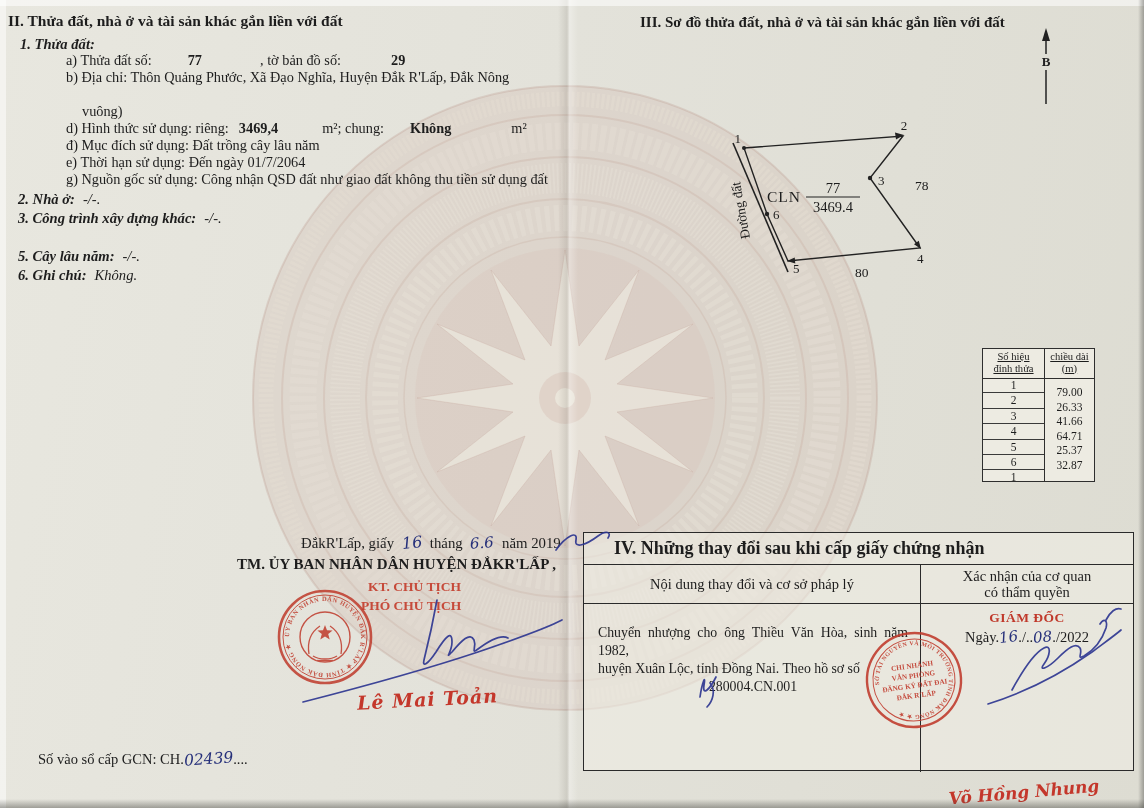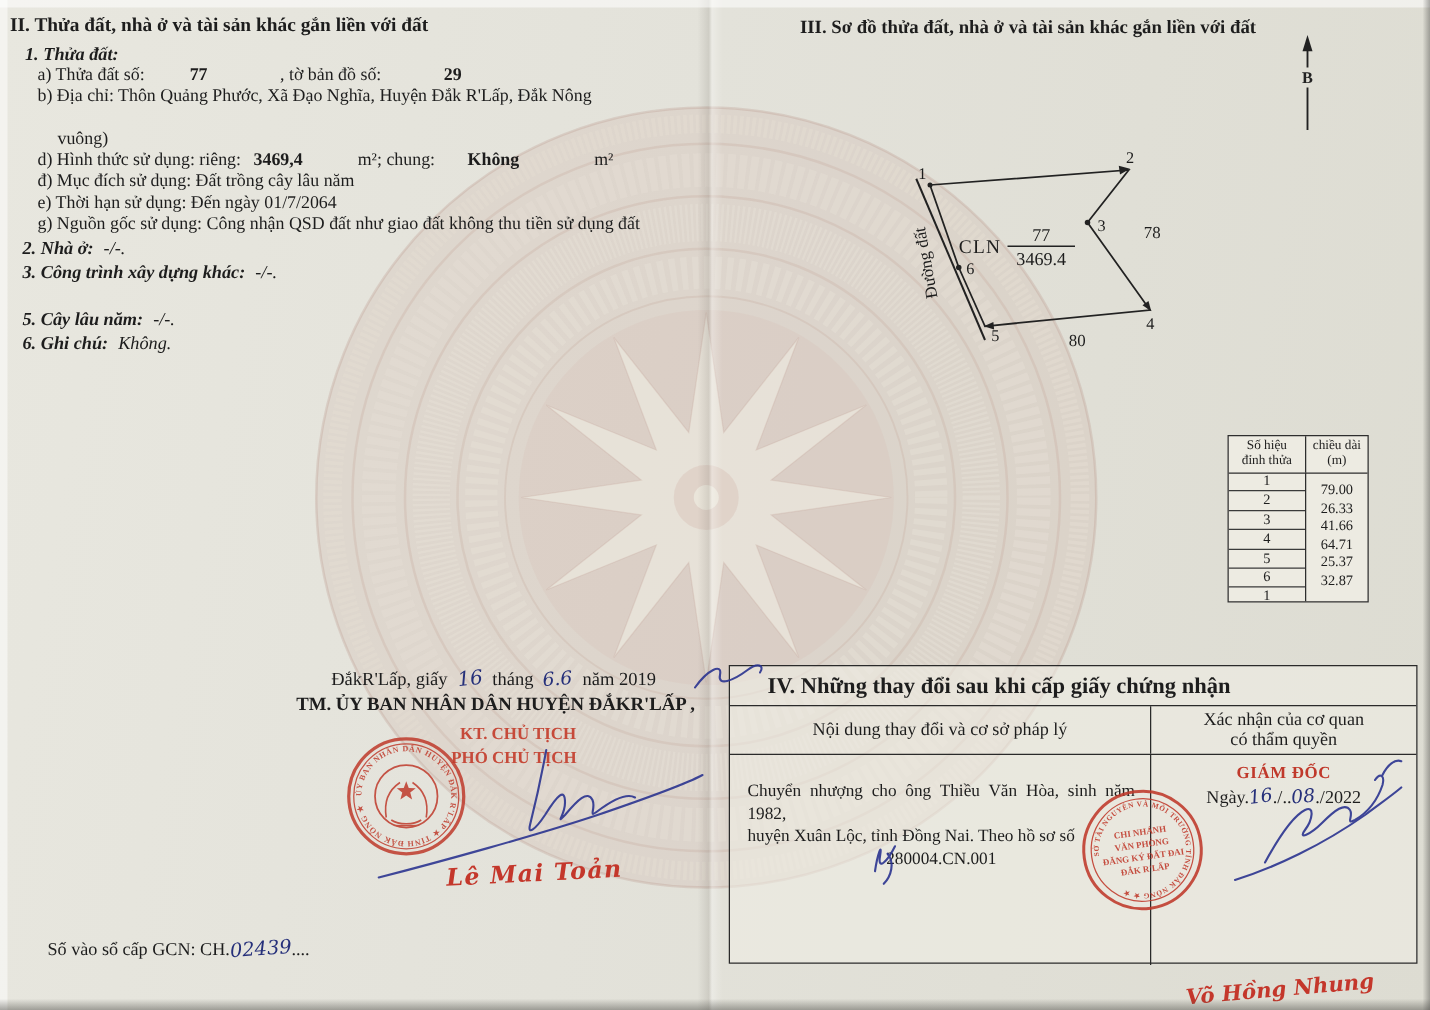--- a/index.html
+++ b/index.html
@@ -1,28 +1,28 @@
 <!DOCTYPE html>
 <html><head>
 <meta charset="utf-8">
 <style>
   html,body{margin:0;padding:0;background:#b9b9b2;}
   .paper{position:relative;width:1144px;height:808px;overflow:hidden;
     background:linear-gradient(100deg,#e8e7df 0%,#e3e2da 45%,#dddcd2 100%);
     font-family:"Liberation Serif","DejaVu Serif",serif;color:#1d1d1d;}
   .abs{position:absolute;}
   .b{font-weight:bold;}
-  .line{font-size:14.3px;white-space:nowrap;line-height:1.15;}
+  .line{font-size:14.3px;white-space:nowrap;line-height:1.15;margin-left:36px;}
   .numitem{font-size:14.6px;font-weight:bold;font-style:italic;white-space:nowrap;}
   .numitem .val{font-weight:normal;margin-left:8px;}
   .sectitle{font-size:15.5px;font-weight:bold;white-space:nowrap;}
   .hw{display:inline-block;font-family:"DejaVu Serif",serif;font-style:italic;color:#26307a;}
   .script{font-family:"DejaVu Serif",serif;font-style:italic;font-weight:bold;color:#c4372b;}
   .vtable{background:rgba(242,240,232,0.72);border:1.5px solid #2e2e2e;}
-  .vhead{display:flex;height:29px;border-bottom:1.2px solid #2e2e2e;}
+  .vhead{display:flex;height:29px;border-bottom:1.2px solid #2e2e2e;text-decoration:underline;}
   .vhead div{font-size:10.6px;text-align:center;line-height:1.1;padding-top:2px;}
   .vcol1{width:62px;border-right:1.2px solid #2e2e2e;box-sizing:border-box;}
   .vcol2{flex:1;}
   .vrow{height:14.4px;border-bottom:1px solid #3a3a3a;font-size:11.5px;text-align:center;line-height:14px;}
   .vrow:last-child{border-bottom:none;}
   .vlen{position:absolute;left:64px;width:45px;text-align:center;font-size:11.5px;}
   .ivtable{background:rgba(240,238,230,0.55);border:1.6px solid #2a2a2a;box-sizing:border-box;}
   .ivrow1{height:31px;line-height:31px;border-bottom:1.3px solid #2a2a2a;font-size:18px;font-weight:bold;padding-left:30px;}
   .ivrow2{display:flex;height:38px;border-bottom:1.3px solid #2a2a2a;}
   .ivc1{width:337px;border-right:1.3px solid #2a2a2a;box-sizing:border-box;

